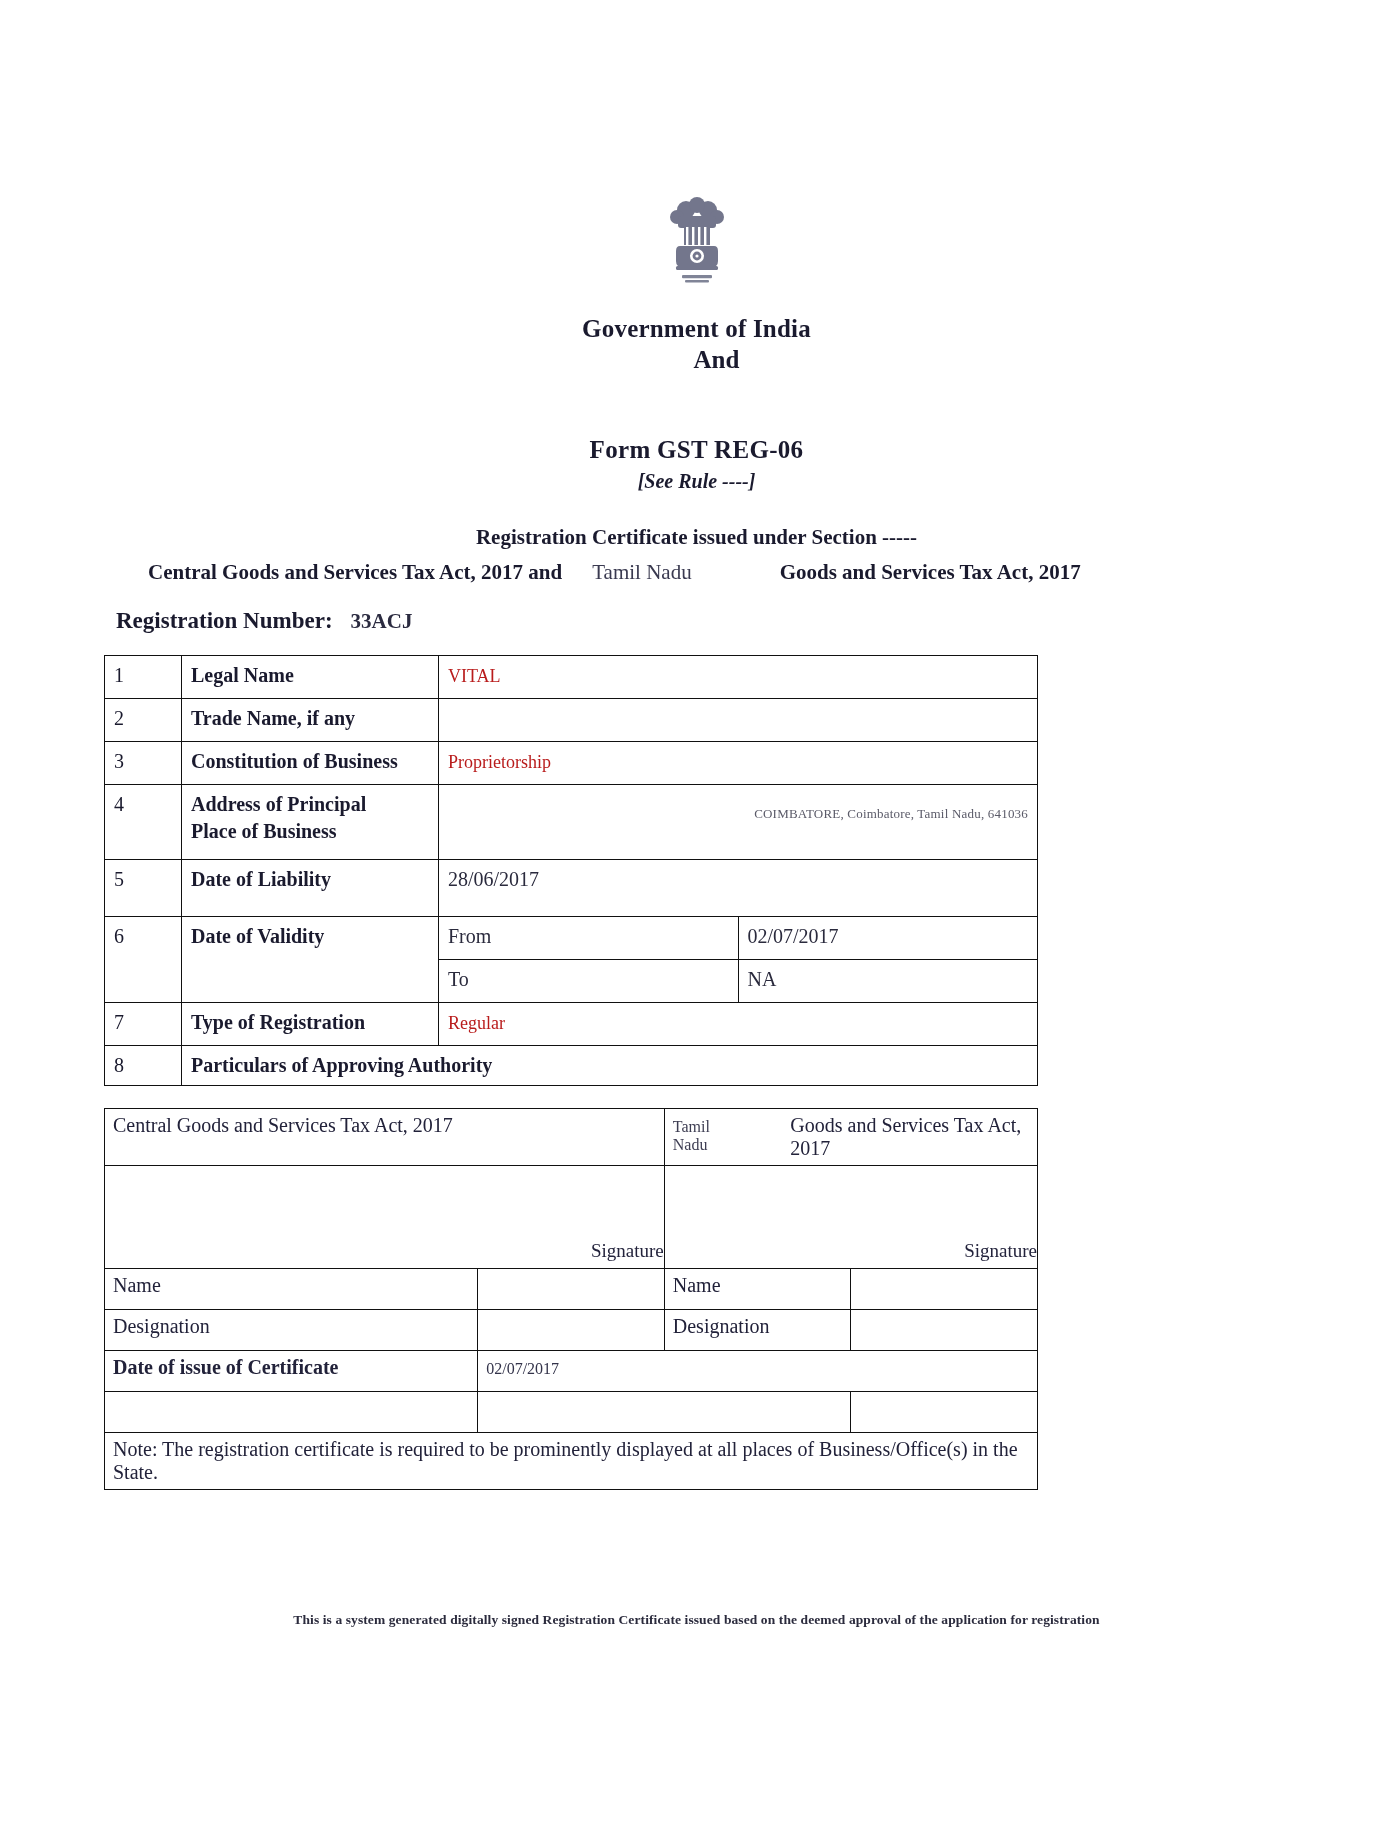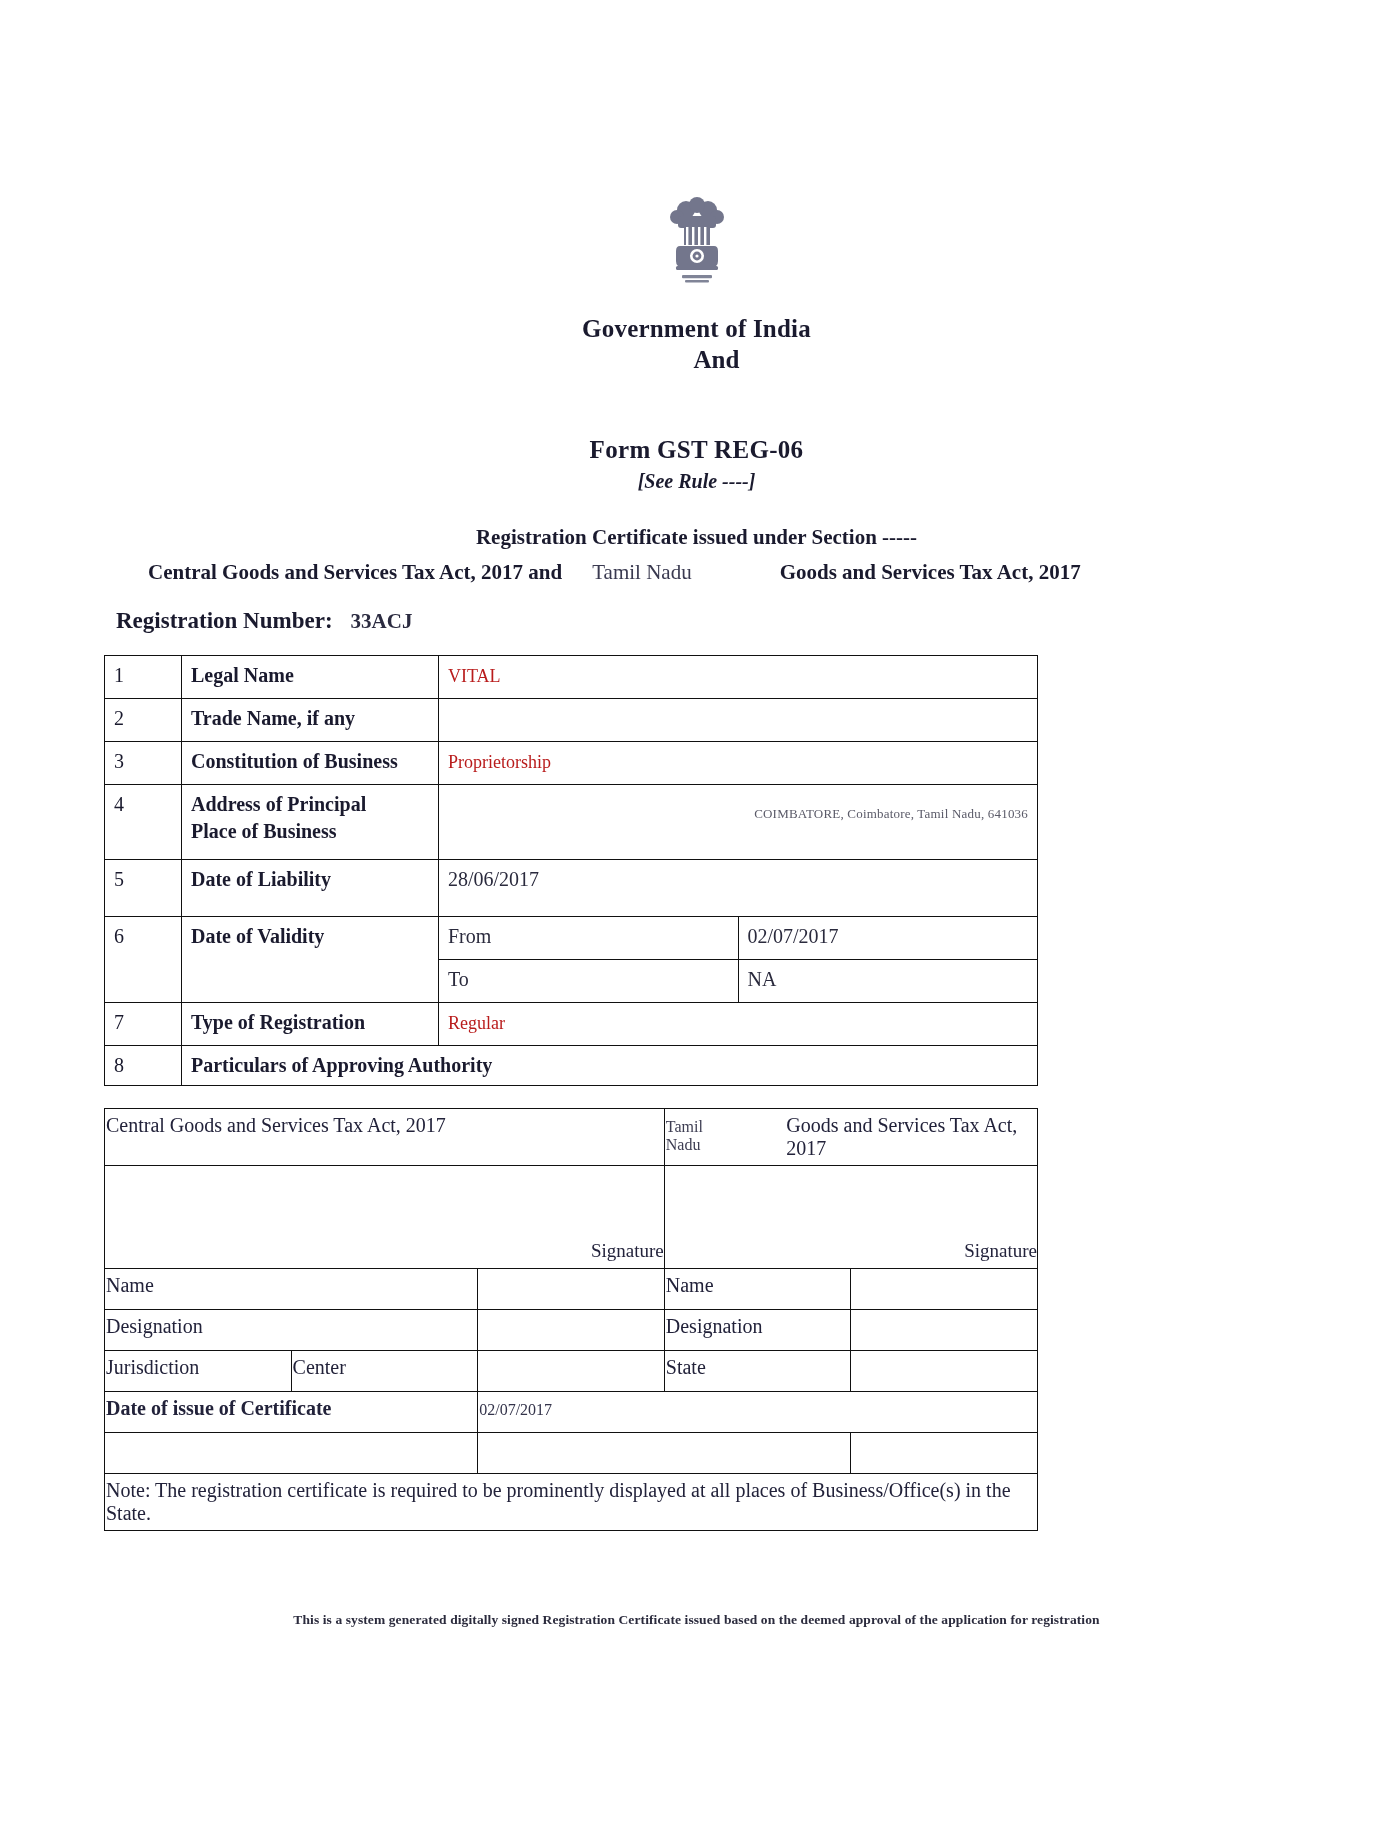--- a/index.html
+++ b/index.html
@@ -137,21 +137,21 @@
   table.auth {
     position: absolute;
     top: 1108px;
     left: 104px;
     width: 934px;
     border-collapse: collapse;
     table-layout: fixed;
   }
   table.auth td {
     border: 1px solid #111;
-    padding: 5px 1px;
+    padding: 5px 8px;
     font-size: 20px;
     vertical-align: top;
     color: #22223a;
   }
   .auth-head td { height: 26px; }
   .auth-head .state-cell {
     display: flex;
     align-items: baseline;
   }
   .auth-state-name {
@@ -358,27 +358,20 @@
         <td class="cellh"></td>
       </tr>
 
       <tr>
         <td class="w-name cellh lbl" colspan="2">Designation</td>
         <td class="w-fill1 cellh"></td>
         <td class="w-name2 cellh lbl">Designation</td>
         <td class="cellh"></td>
       </tr>
 
-      <tr>
-        <td class="w-jur cellh lbl">Jurisdiction</td>
-        <td class="w-center cellh lbl">Center</td>
-        <td class="w-centerv cellh"></td>
-        <td class="w-name2 cellh lbl">State</td>
-        <td class="cellh"></td>
-      </tr>
 
       <tr>
         <td class="cellh lbl-b" colspan="2">Date of issue of Certificate</td>
         <td class="cellh" colspan="3">
           <span class="issue-date-val">02/07/2017</span>
         </td>
       </tr>
 
       <tr>
         <td class="cellh" colspan="2">&nbsp;</td>

